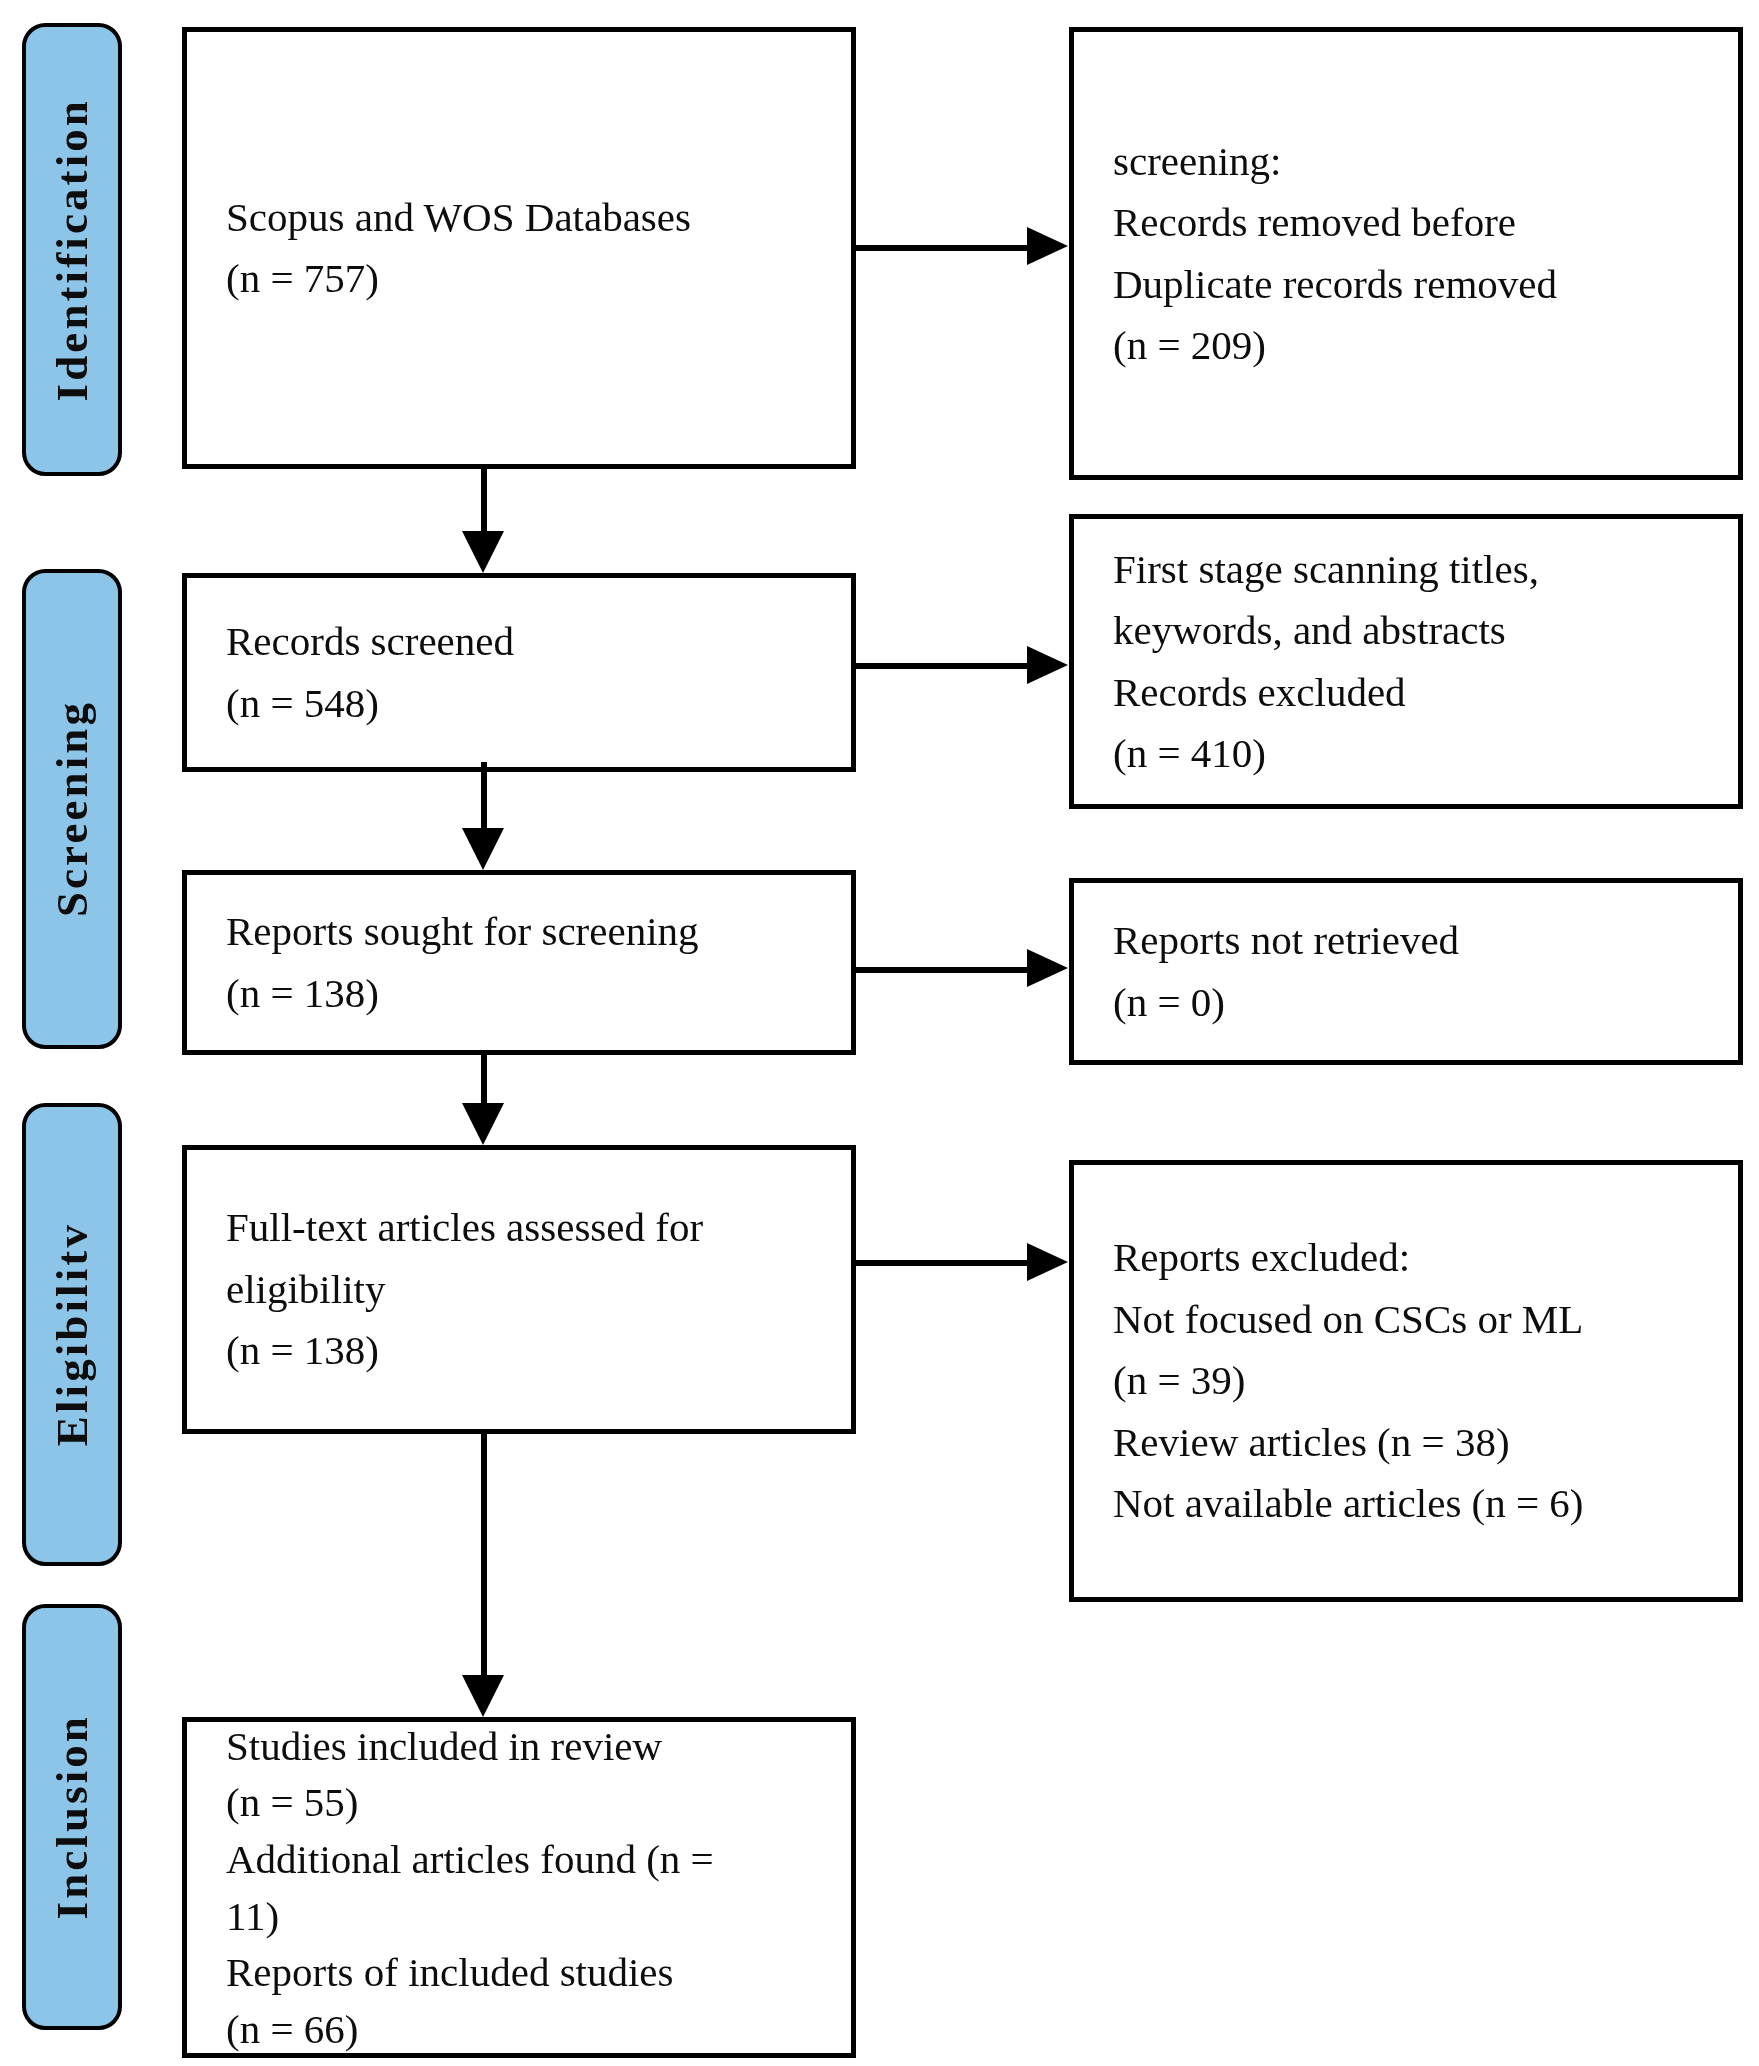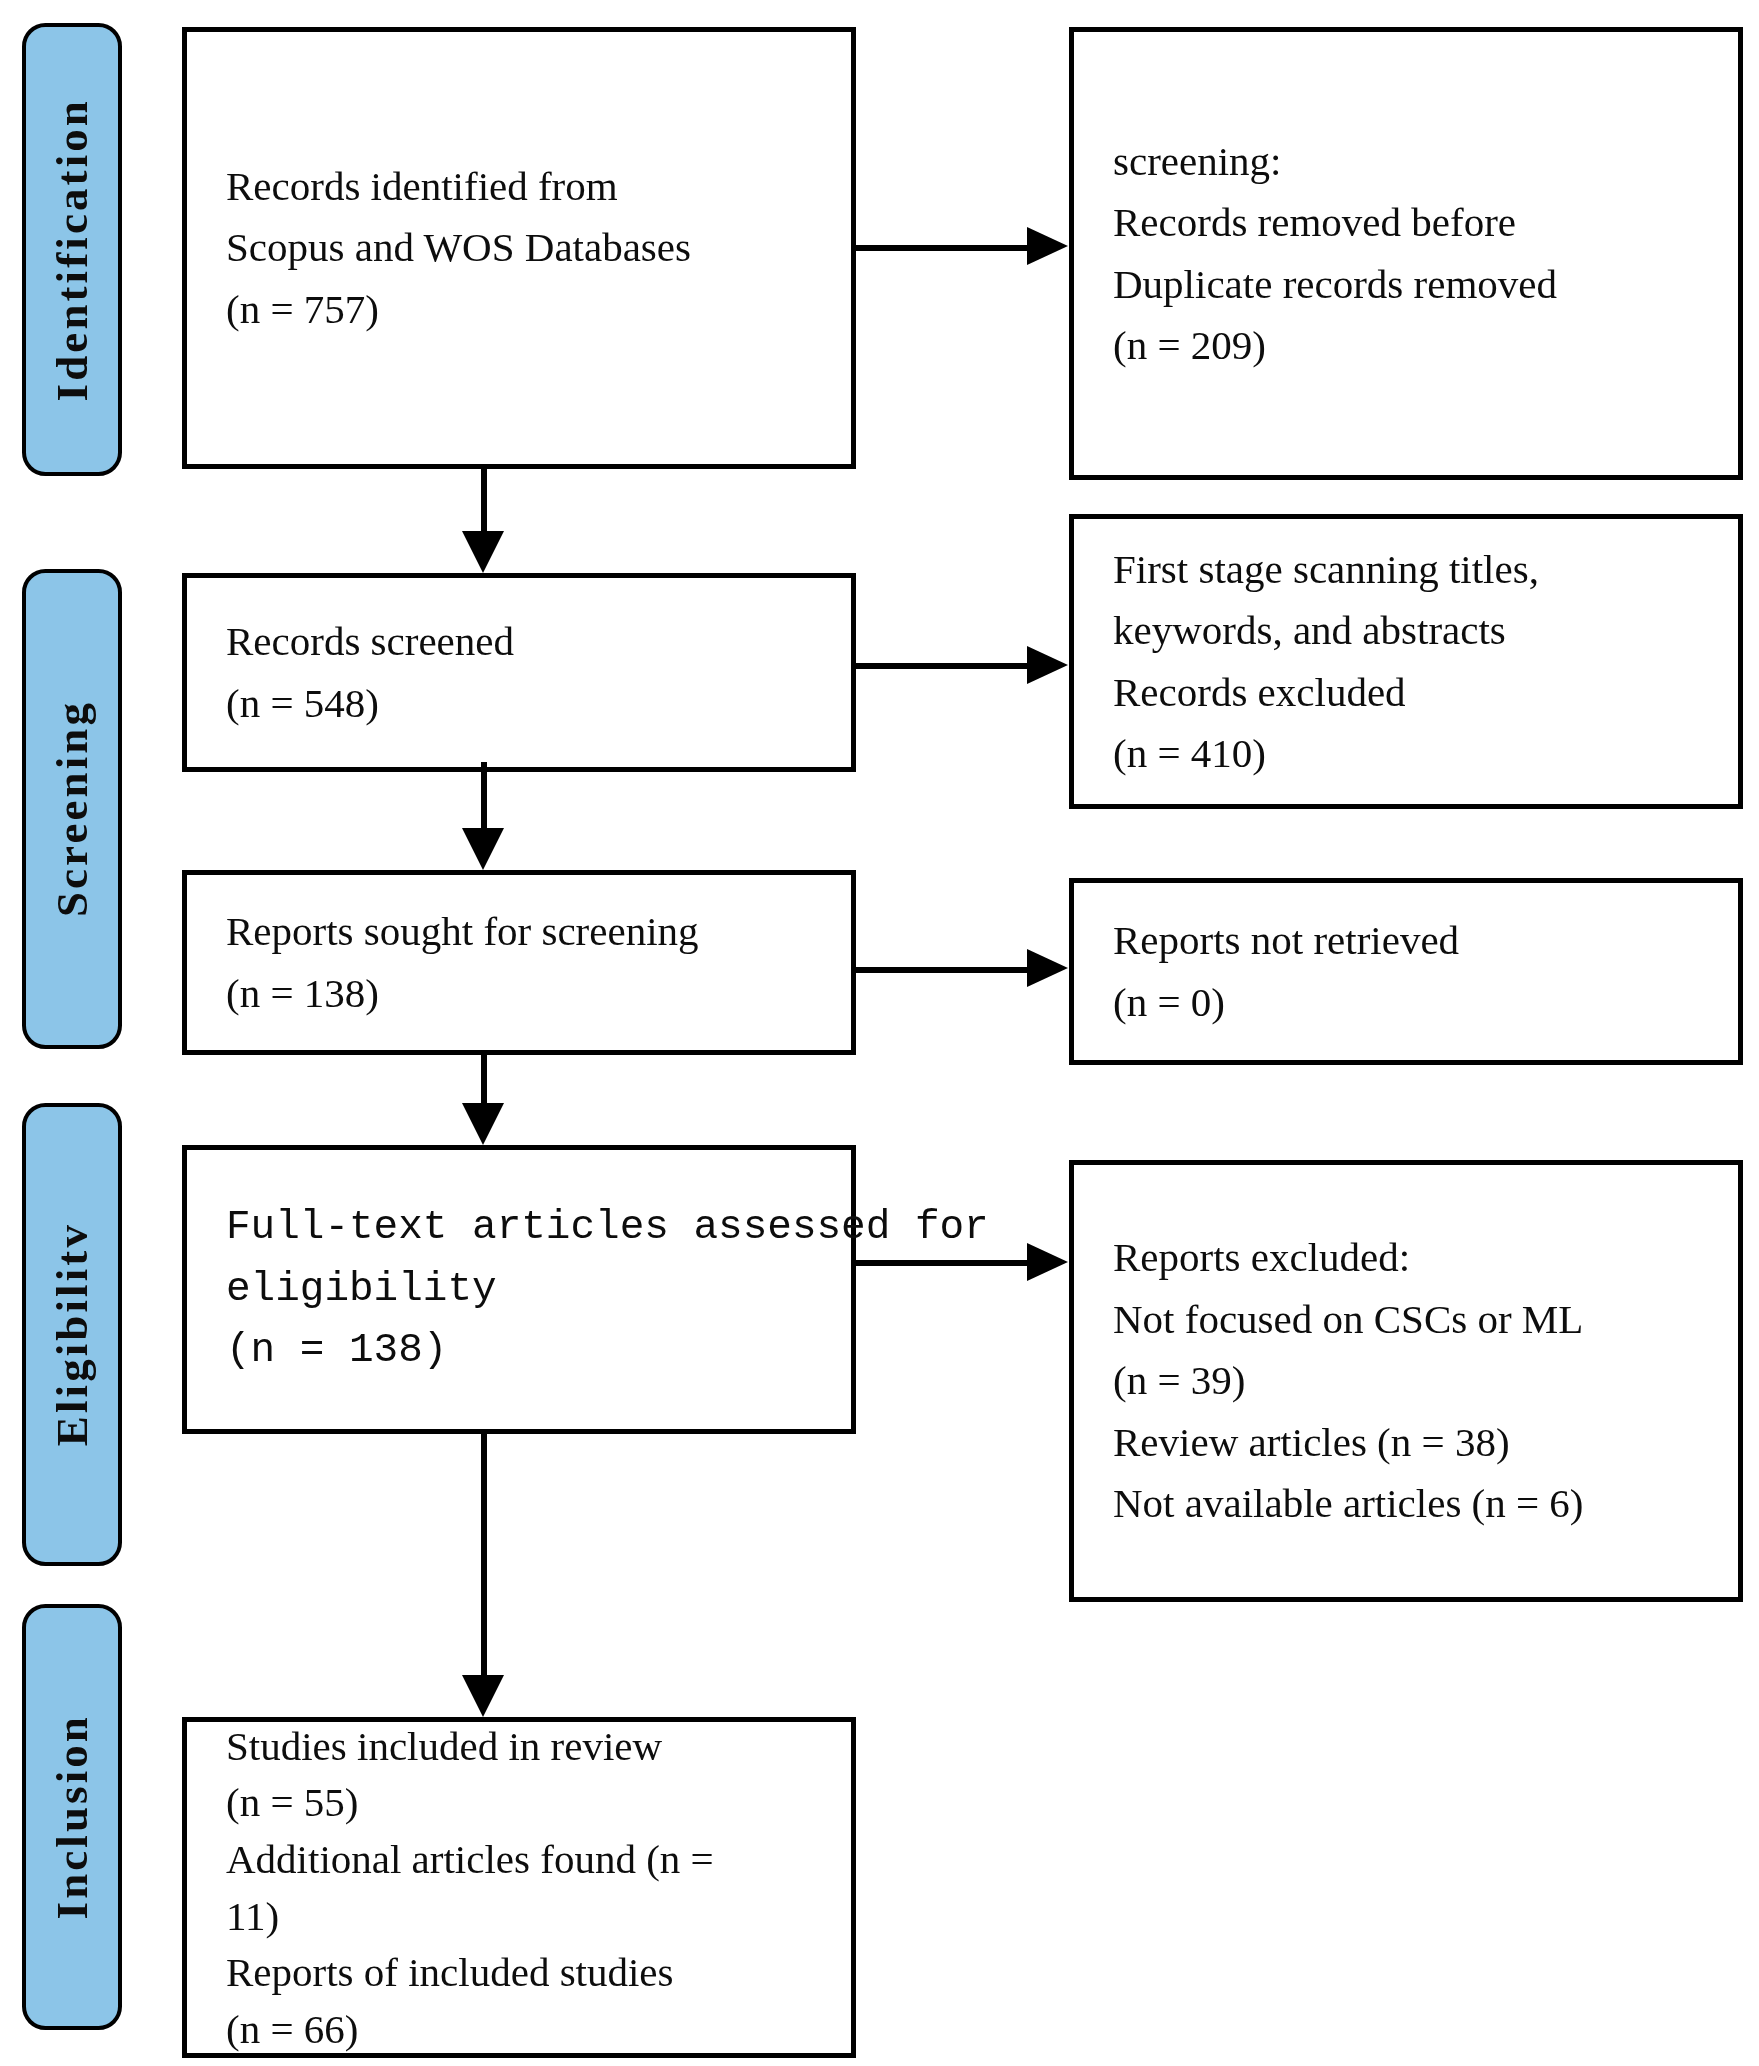--- a/index.html
+++ b/index.html
@@ -84,36 +84,35 @@
     <span class="stage-label">Screening</span>
   </div>
   <div class="stage-bar" style="top:1103px; height:463px;">
     <span class="stage-label">Eligibilitv</span>
   </div>
   <div class="stage-bar" style="top:1604px; height:426px;">
     <span class="stage-label">Inclusion</span>
   </div>
 
   <div class="box box-left" style="top:27px; height:442px;">
-    <div class="line">Records identified from</div>
     <div class="line">Scopus and WOS Databases</div>
     <div class="line">(n = 757)</div>
   </div>
 
   <div class="box box-left" style="top:573px; height:199px;">
     <div class="line">Records screened</div>
     <div class="line">(n = 548)</div>
   </div>
 
   <div class="box box-left" style="top:870px; height:185px;">
     <div class="line">Reports sought for screening</div>
     <div class="line">(n = 138)</div>
   </div>
 
-  <div class="box box-left" style="top:1145px; height:289px;font-family:Liberation Mono, monospace;">
+  <div class="box box-left" style="top:1145px; height:289px;">
     <div class="line">Full-text articles assessed for</div>
     <div class="line">eligibility</div>
     <div class="line">(n = 138)</div>
   </div>
 
   <div class="box box-left tight" style="top:1717px; height:341px;">
     <div class="line">Studies included in review</div>
     <div class="line">(n = 55)</div>
     <div class="line">Additional articles found (n =</div>
     <div class="line">11)</div>

